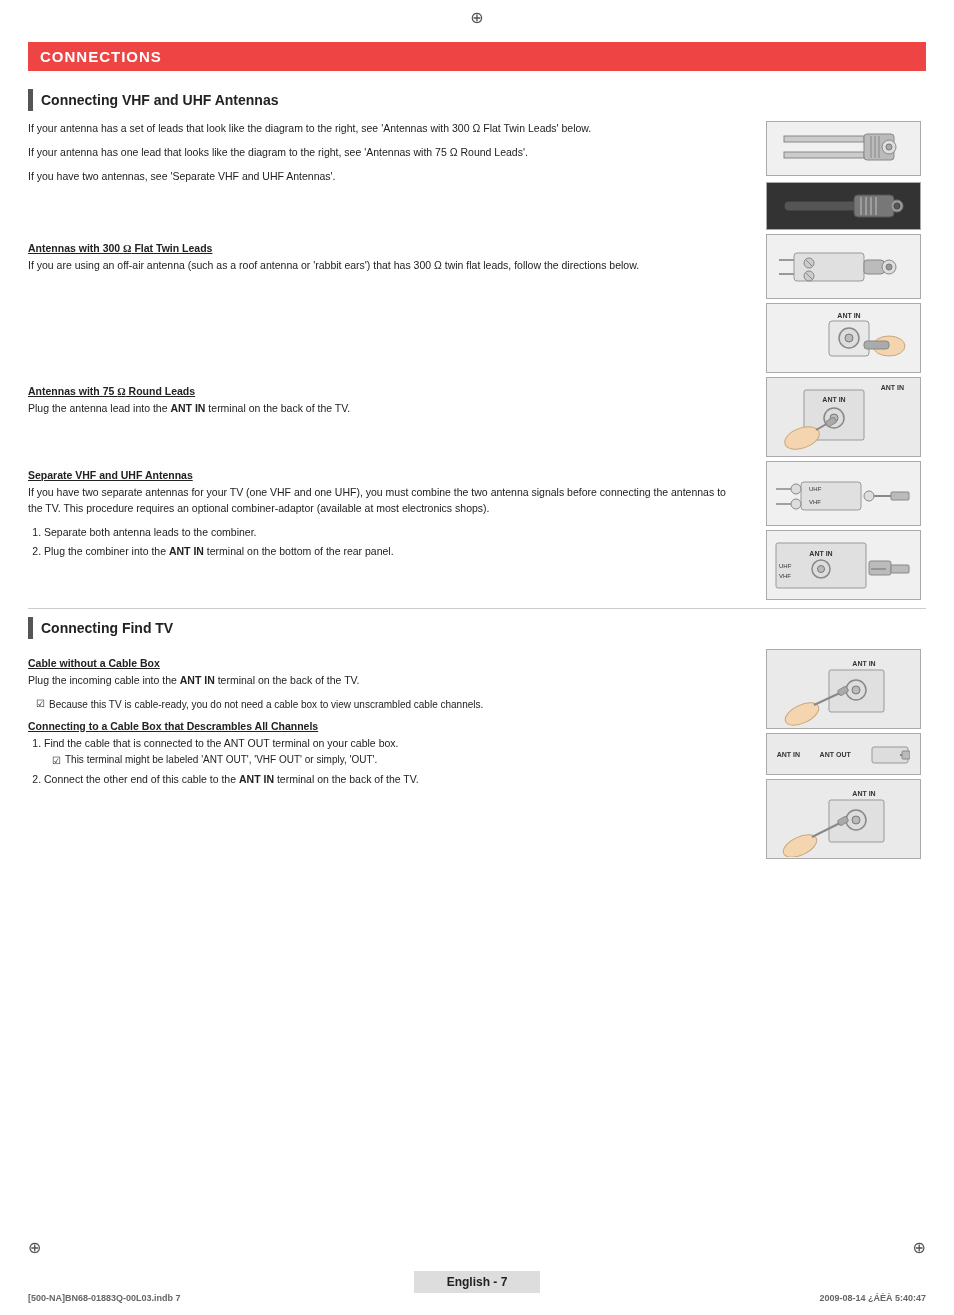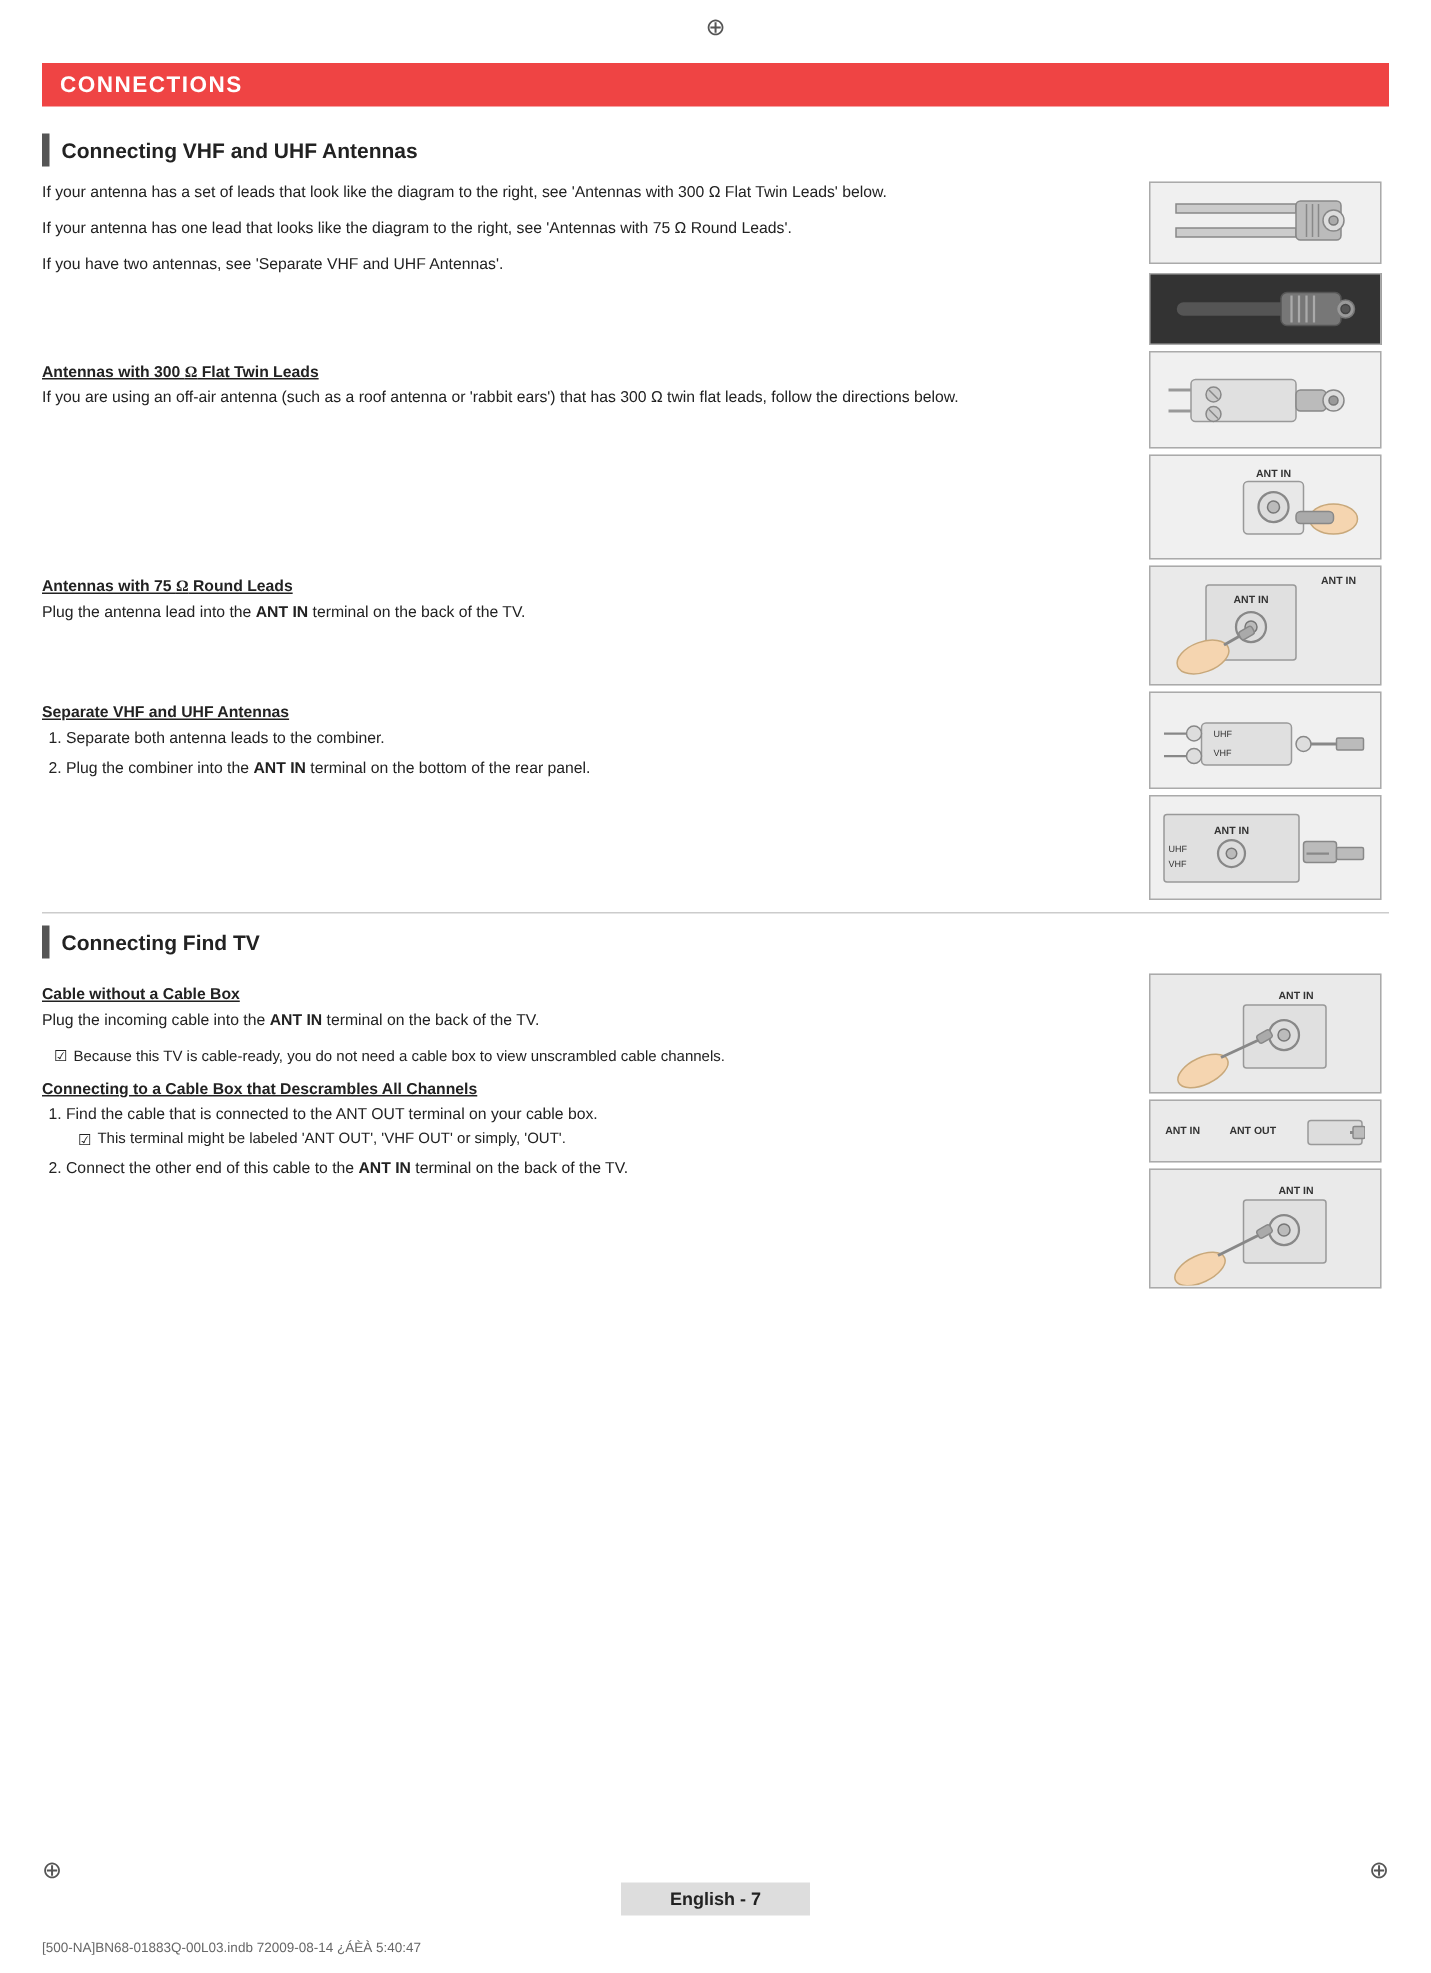--- a/index.html
+++ b/index.html
@@ -159,30 +159,31 @@
       right: 0;
       display: flex;
       flex-direction: column;
       align-items: center;
     }
     .footer-page {
       font-size: 12px;
       font-weight: bold;
       background: #ddd;
       padding: 4px 33px;
-      margin-bottom: 16px;
+      margin-bottom: 0;
       text-align: center;
     }
     .footer-meta {
       display: flex;
-      justify-content: flex-start;
+      justify-content: space-between;
       width: 100%;
       padding: 0 28px;
       font-size: 9px;
       color: #666;
+      font-weight: bold;
     }
 
     
     .divider {
       border: none;
       border-top: 1px solid #ccc;
       margin: 8px 0;
     }
 
     
@@ -351,20 +352,21 @@
 
           <rect x="52" y="39" width="10" height="6" rx="2" fill="#aaa" stroke="#888" stroke-width="1" transform="rotate(-30,57,42)"></rect>
         </svg>
       </div>
     </div>
   </div>
 
   <div class="content-row">
     <div class="content-left">
       <p class="sub-heading">Separate VHF and UHF Antennas</p>
+      <p class="body-text">If you have two separate antennas for your TV (one VHF and one UHF), you must combine the two antenna signals before connecting the antennas to the TV. This procedure requires an optional combiner-adaptor (available at most electronics shops).</p>
       <ol class="numbered-list">
         <li>Separate both antenna leads to the combiner.</li>
         <li>Plug the combiner into the <b>ANT IN</b> terminal on the bottom of the rear panel.</li>
       </ol>
     </div>
     <div class="content-right img-stack">
 
       <div class="img-box" style="height:65px; width:155px;">
         <svg width="145" height="60" viewBox="0 0 145 60">
 

